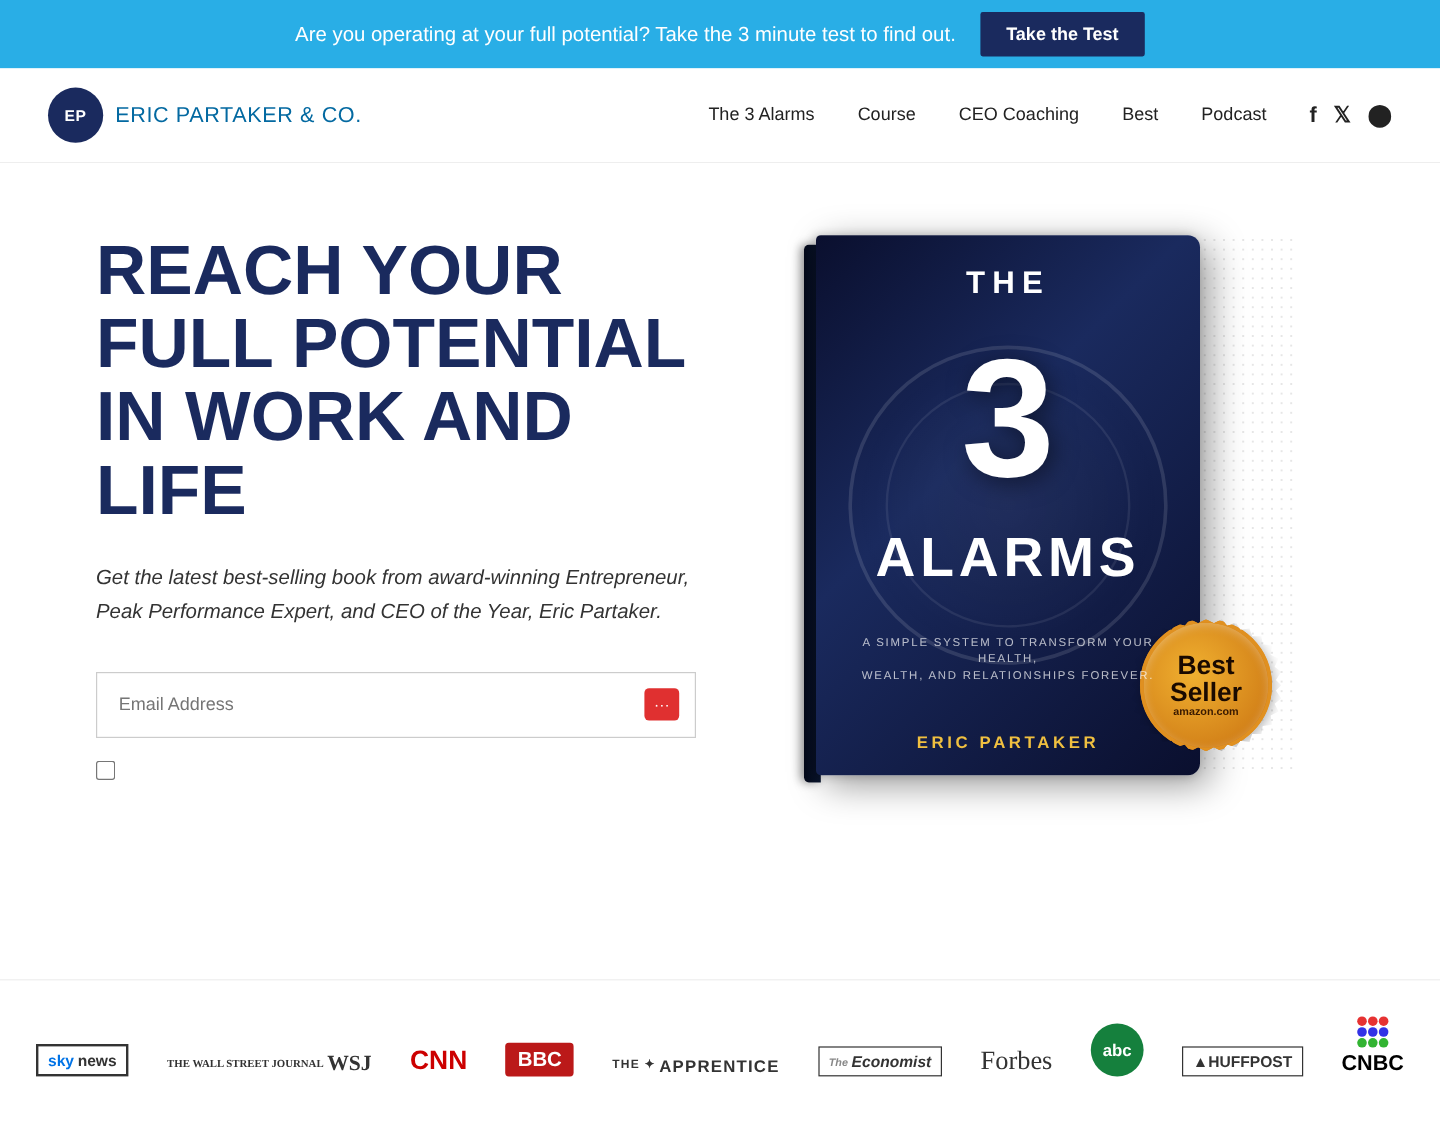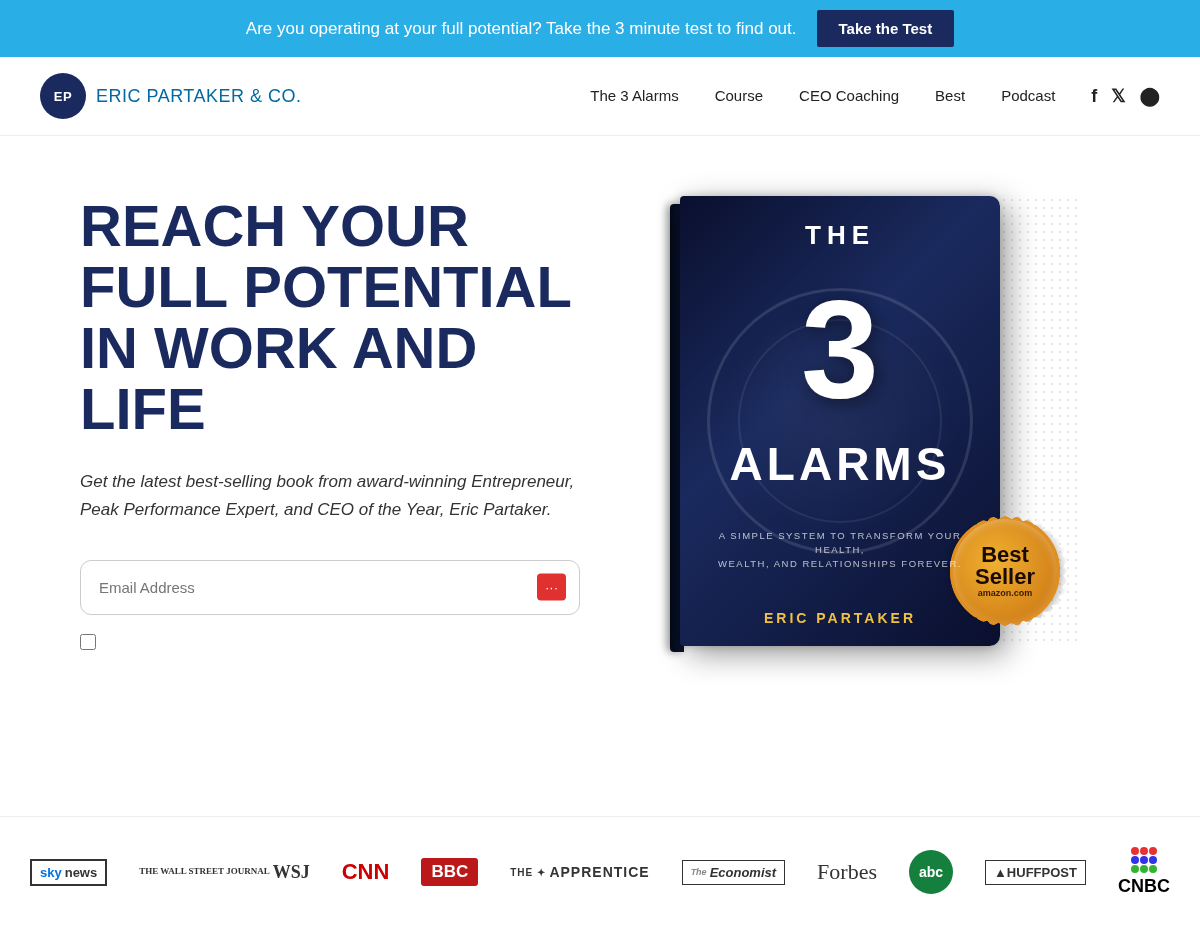--- a/index.html
+++ b/index.html
@@ -128,21 +128,21 @@
       gap: 16px;
     }
     .email-input-wrapper {
       position: relative;
     }
     .email-input {
       width: 100%;
       padding: 18px 50px 18px 18px;
       font-size: 15px;
       border: 1px solid #ccc;
-      border-radius: 11px;
+      border-radius: 0;
       outline: none;
       color: #999;
     }
     .email-input-icon {
       position: absolute;
       right: 14px;
       top: 50%;
       transform: translateY(-50%);
       background: #e03030;
       color: #fff;
@@ -354,21 +354,21 @@
       color: #3a1a00;
       font-weight: 600;
     }
 
     
     .media-bar {
       background: #fff;
       padding: 30px 24px;
       border-top: 1px solid #eee;
       display: flex;
-      align-items: center;
+      align-items: flex-end;
       justify-content: space-around;
       gap: 20px;
     }
     .media-logo {
       font-size: 15px;
       color: #333;
       font-weight: 700;
       white-space: nowrap;
       display: flex;
       align-items: center;

